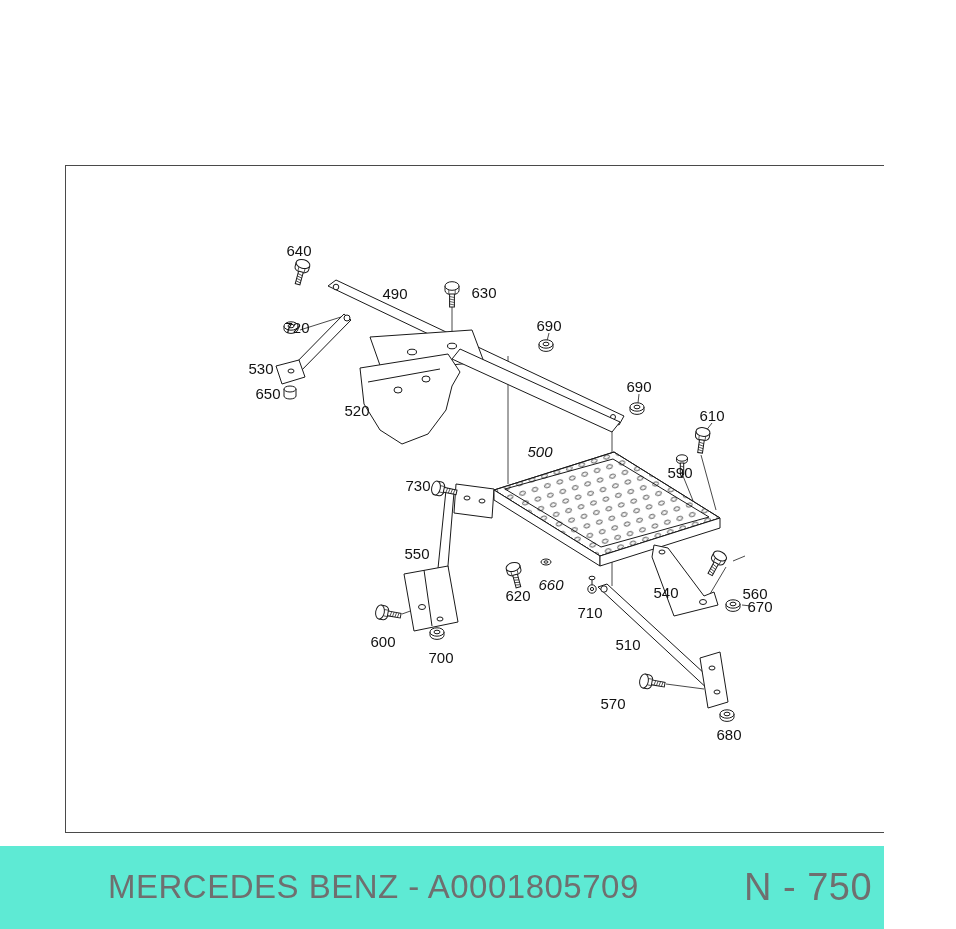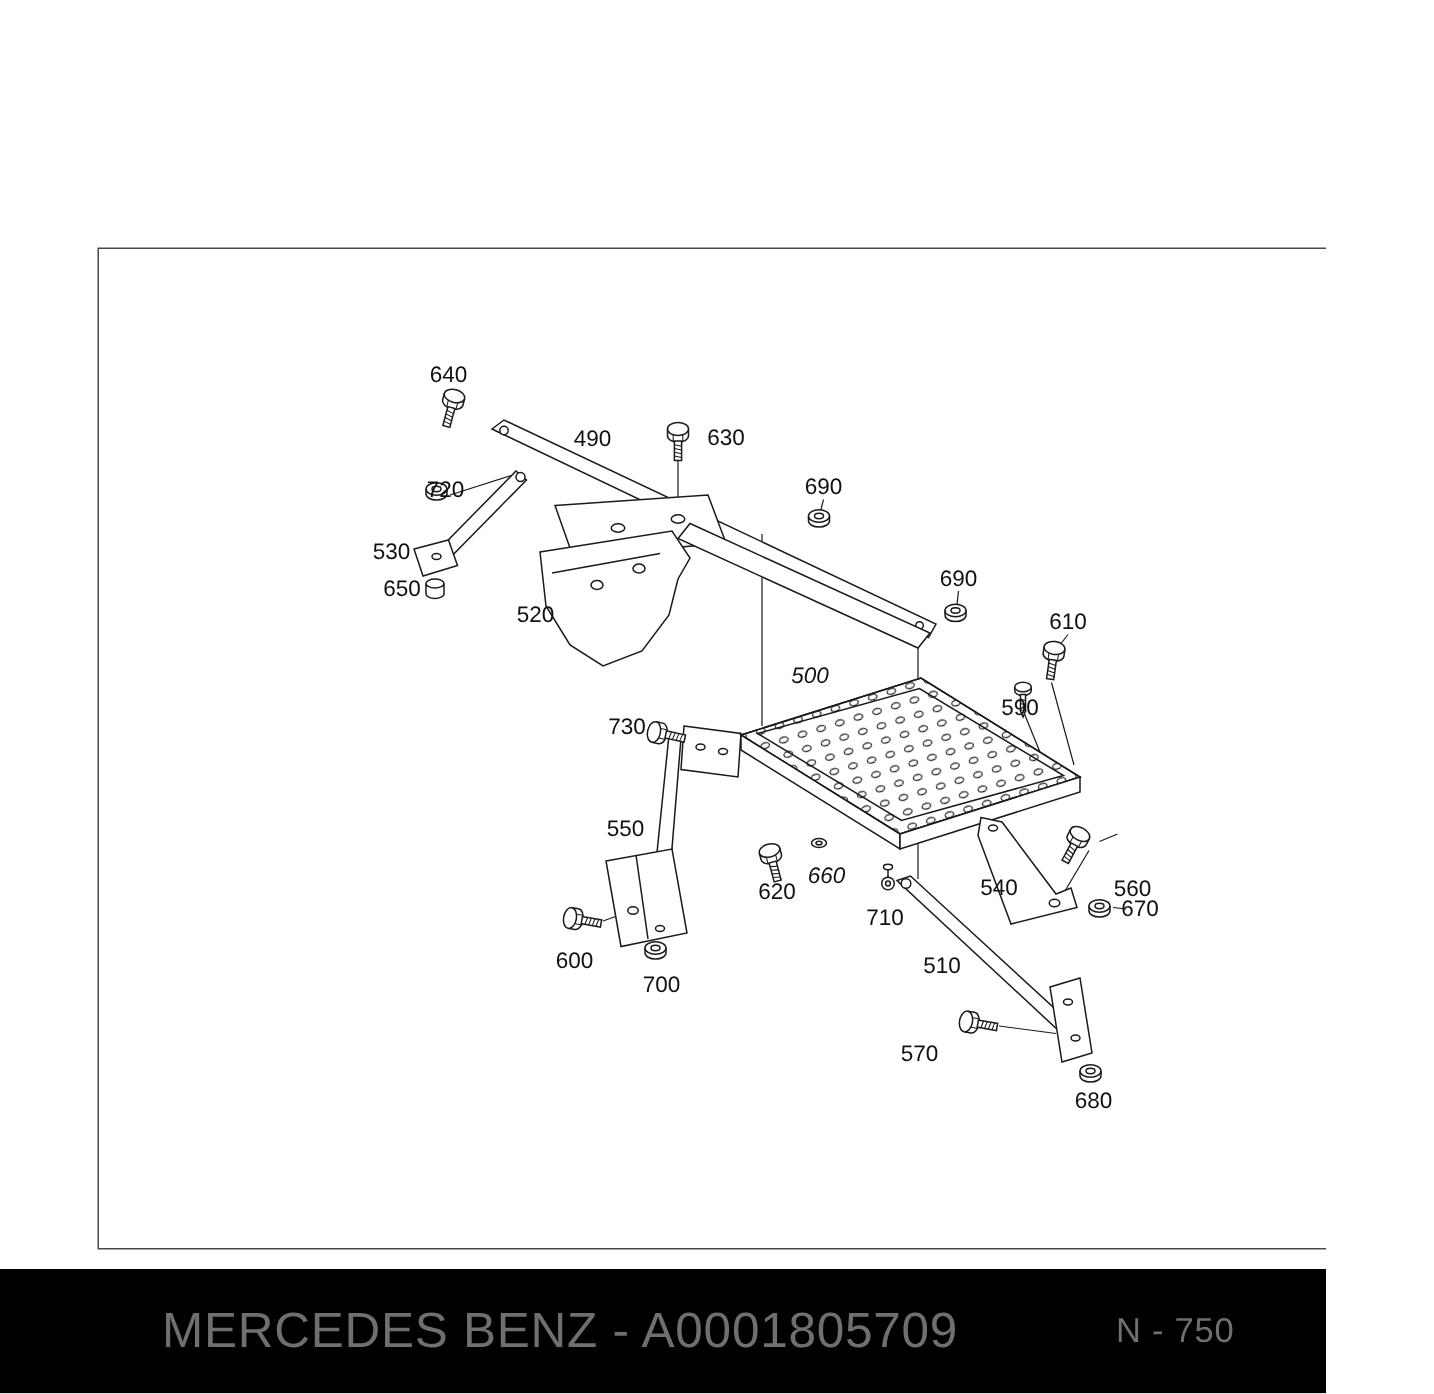--- a/index.html
+++ b/index.html
@@ -11,24 +11,24 @@
     position:absolute; left:65px; top:165px; width:890px; height:668px;
     border:1px solid #4a4a4a; box-sizing:border-box; background:#ffffff;
   }
   svg.art { position:absolute; left:0; top:0; width:956px; height:929px; pointer-events:none; }
   .callout {
     position:absolute; transform:translate(-50%,-50%);
     font-size:15px; line-height:1; color:#111111; white-space:nowrap;
   }
   .footer {
     position:absolute; left:0; top:846px; width:956px; height:83px;
-    background:#000000; color:#6f6f6f;
+    background:#5eead4; color:#6f6f6f;
   }
   .footer .title   { position:absolute; left:108px; top:50%; transform:translateY(-52%); font-size:33px; letter-spacing:0.5px; }
-  .footer .pageref { position:absolute; left:744px; top:50%; transform:translateY(-52%); font-size:23px; letter-spacing:0.5px; }
+  .footer .pageref { position:absolute; left:744px; top:50%; transform:translateY(-52%); font-size:38px; letter-spacing:0.5px; }
 </style>
 </head>
 <body>
 
 <div class="page">
 
   <div class="frame"></div>
 
   <svg class="art" viewBox="0 0 956 929" xmlns="http://www.w3.org/2000/svg">
     <defs>

